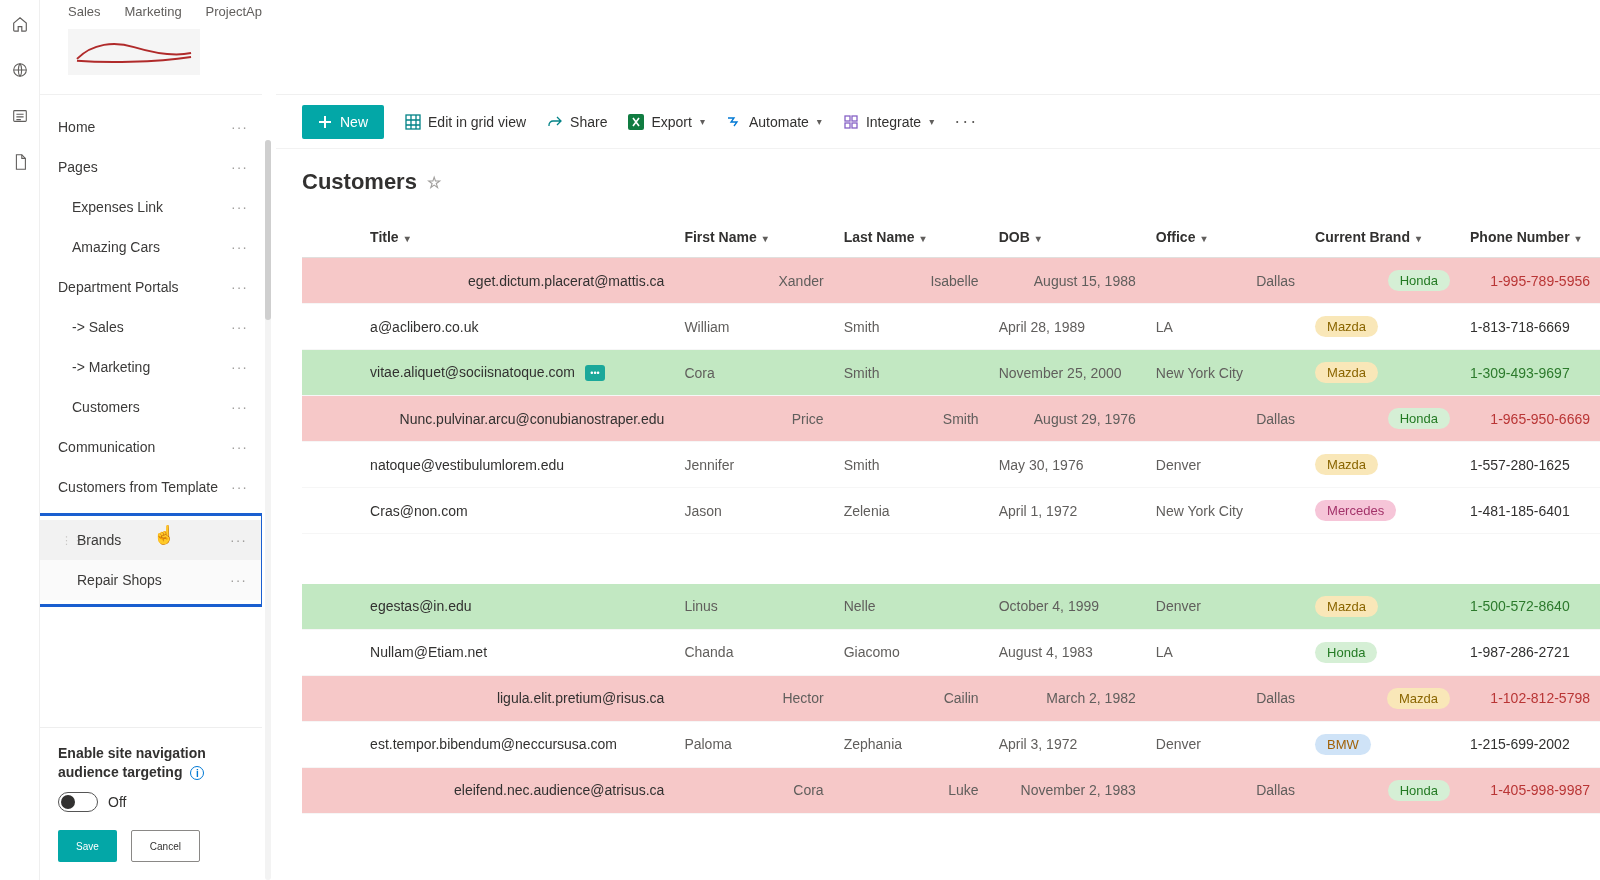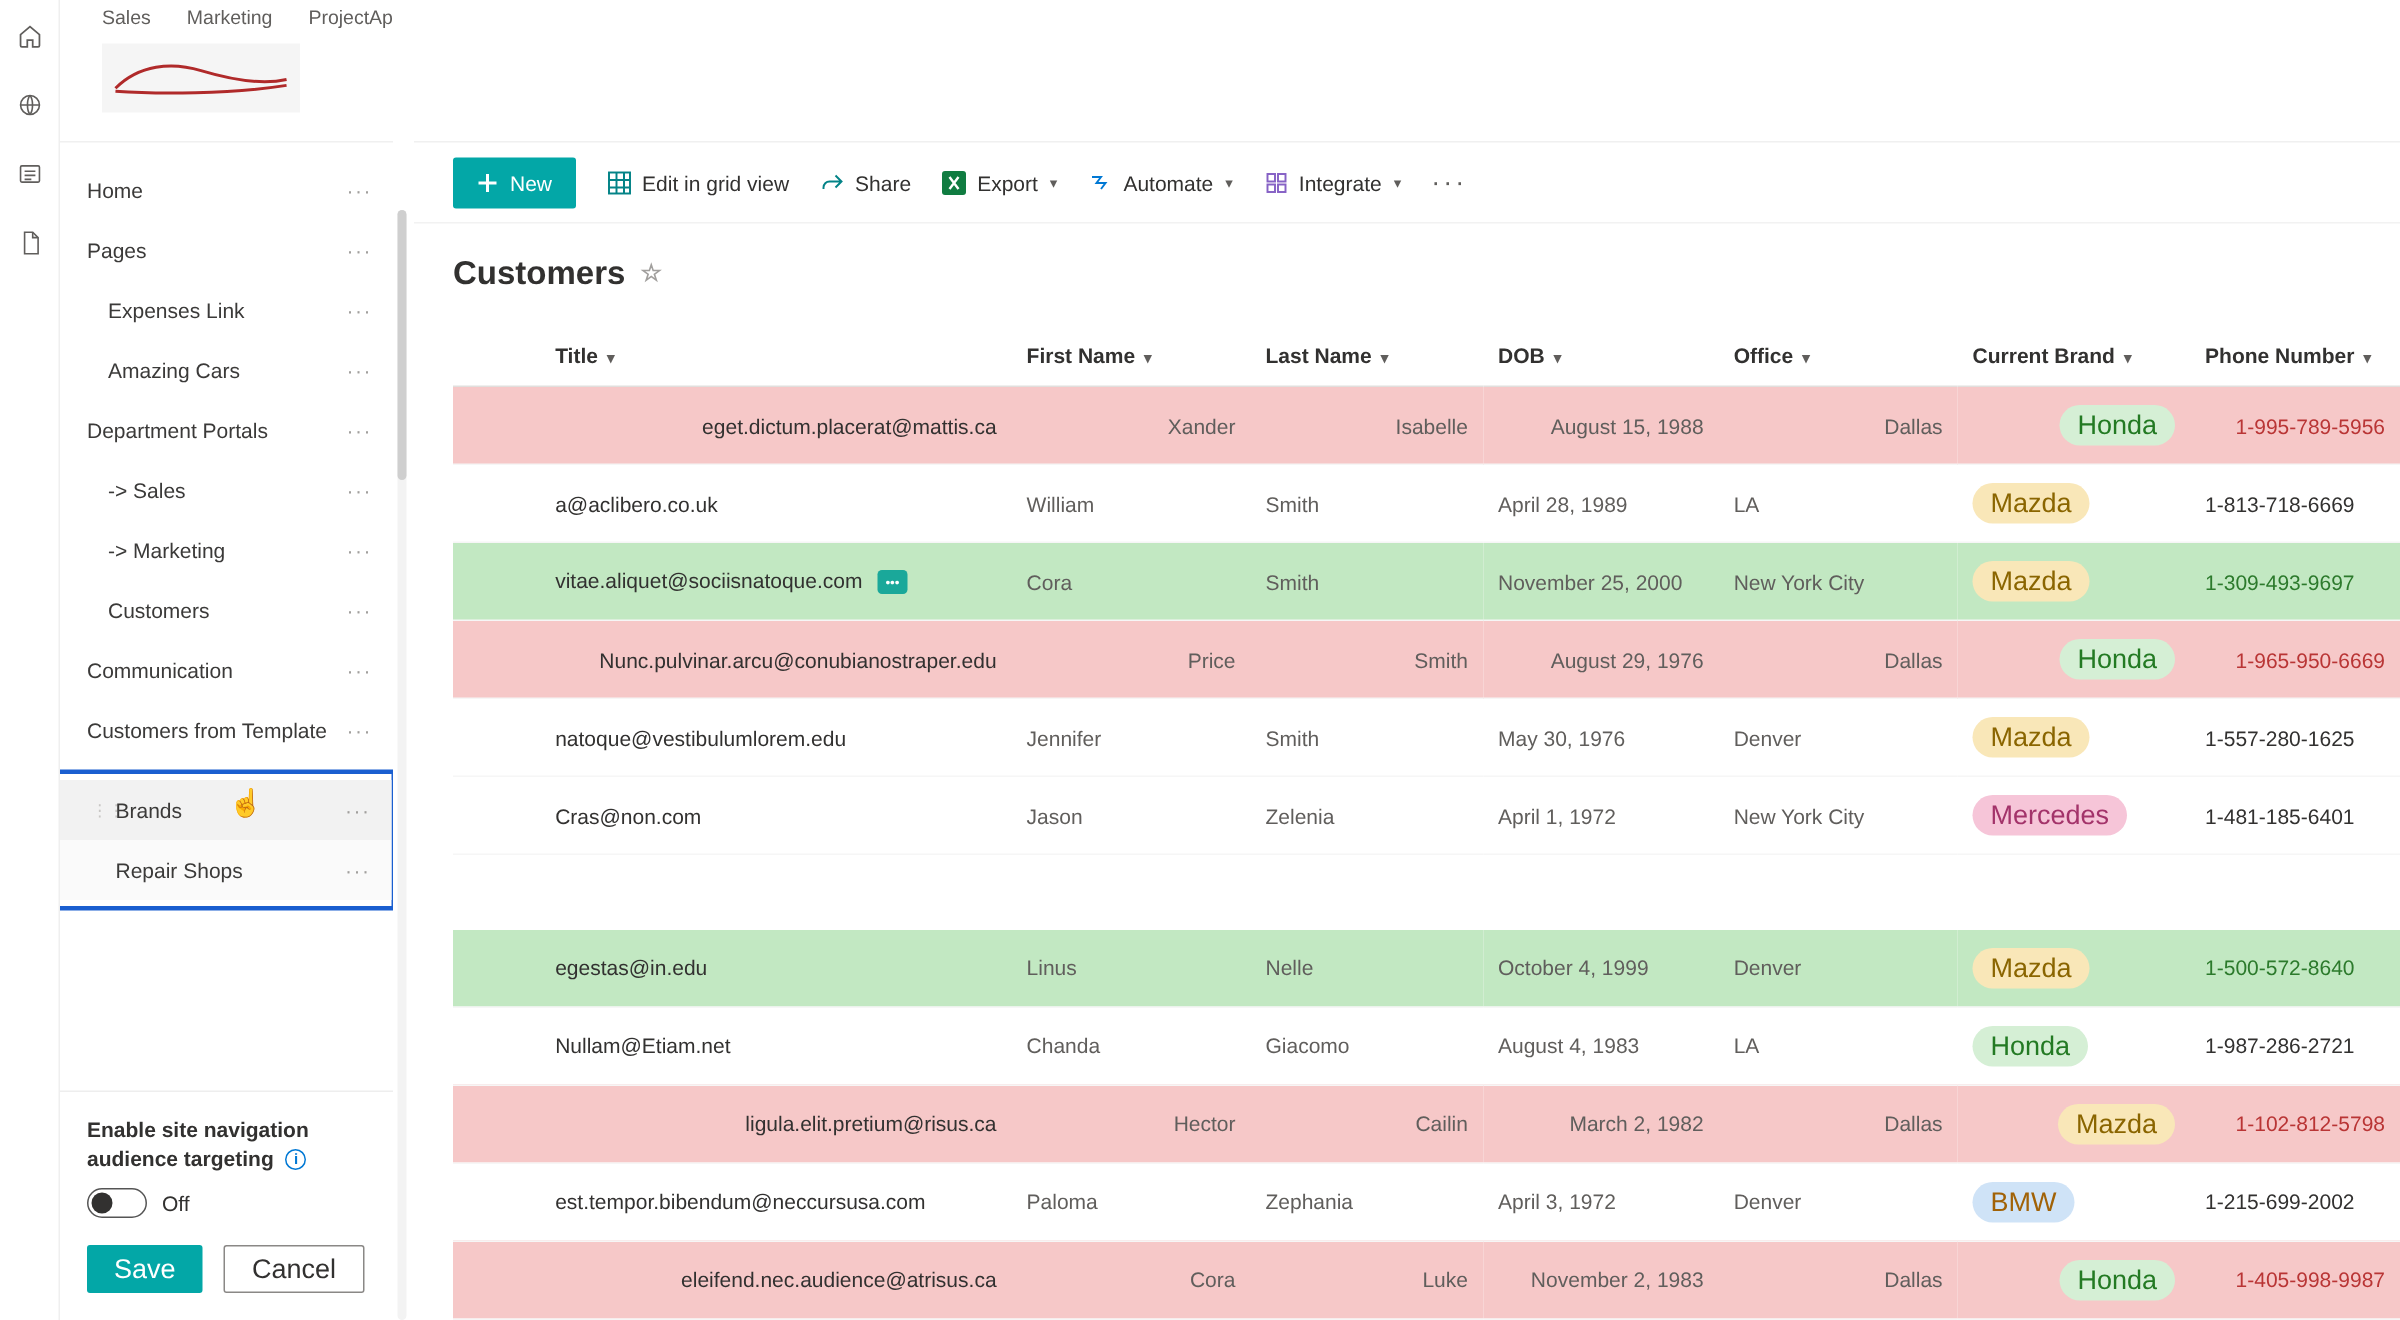--- a/index.html
+++ b/index.html
@@ -40,21 +40,21 @@
   .drag-handle { width:10px; color:#c8c6c4; font-size:11px; margin-right:6px; }
   .cursor-hand { position:absolute; left:124px; top:4px; font-size:18px; pointer-events:none; }
   
   .side-footer { border-top:1px solid #eee; padding:16px 18px 18px 18px; }
   .footer-title { font-size:14px; font-weight:600; color:#323130; line-height:1.35; margin-bottom:10px; }
   .info-ico { display:inline-block; width:14px; height:14px; border:1px solid #0078d4; color:#0078d4; border-radius:50%; font-size:10px; line-height:13px; text-align:center; margin-left:4px; vertical-align:middle;}
   .toggle-row { display:flex; align-items:center; gap:10px; margin-bottom:18px; }
   .toggle { width:40px; height:20px; border:1px solid #555; border-radius:20px; position:relative; cursor:pointer; }
   .toggle-knob { width:14px; height:14px; background:#323130; border-radius:50%; position:absolute; top:2px; left:2px; }
   .btn-row { display:flex; gap:14px; }
-  .btn { height:32px; padding:0 18px; font-size:18px; border-radius:2px; cursor:pointer; display:flex; align-items:center; justify-content:center; }
+  .btn { height:32px; padding:0 18px; font-size:10px; border-radius:2px; cursor:pointer; display:flex; align-items:center; justify-content:center; }
   .btn.save { background:#03a7a7; color:#fff; border:none; }
   .btn.cancel { background:#fff; border:1px solid #8a8886; color:#323130; }
   
   .cmdbar { height:54px; display:flex; align-items:center; gap:20px; padding:0 24px 0 26px; border-bottom:1px solid #f2f2f2; }
   .newbtn { background:#03a7a7; color:#fff; border:none; height:34px; padding:0 16px; border-radius:2px; display:flex; align-items:center; gap:8px; font-size:14px; cursor:pointer; }
   .cmd { display:flex; align-items:center; gap:6px; color:#323130; font-size:14px; cursor:pointer; }
   .cmd .ico { width:18px; height:18px; display:inline-flex; align-items:center; justify-content:center; }
   .chev { font-size:10px; color:#605e5c; margin-left:2px; }
   .more { font-size:18px; color:#605e5c; letter-spacing:2px; cursor:pointer; }
   .content { flex:1; padding:20px 0 0 26px; overflow:hidden; }
@@ -76,21 +76,21 @@
   .col-phone { width:130px; }
   tr.row-red td { background:#f6c8c8;text-align:right; }
   tr.row-green td { background:#c2e8c2; }
   tr.row-red td, tr.row-green td { color:#8a2e2e; }
   tr.row-green td { color:#1e6b1e; }
   tr.row-red .title-cell, tr.row-green .title-cell { color:#323130; }
   tr.row-red .phone-cell { color:#b93535; }
   tr.row-green .phone-cell { color:#2c7a2c; }
   tr.row-red .col-text, tr.row-green .col-text { font-weight:400; }
   tr.spacer td { height:50px; background:#fff; border:none; }
-  .pill { display:inline-block; padding:3px 12px; border-radius:14px; font-size:18px; }
+  .pill { display:inline-block; padding:3px 12px; border-radius:14px; font-size:13px; }
   .pill.Honda { background:#d5efd5; color:#237a23; }
   .pill.Mazda { background:#f9e7b8; color:#8a6500; }
   .pill.Mercedes { background:#f6c5d8; color:#a3336a; }
   .pill.BMW { background:#cfe3f7; color:#a16207; }
   .comment-ico { display:inline-flex; width:20px; height:16px; background:#1aa89a; border-radius:3px; align-items:center; justify-content:center; color:#fff; font-size:9px; margin-left:10px; vertical-align:middle;}
   .col-text { color:#605e5c; }
   .title-cell { color:#323130; }
 </style>
 </head>
 <body>

